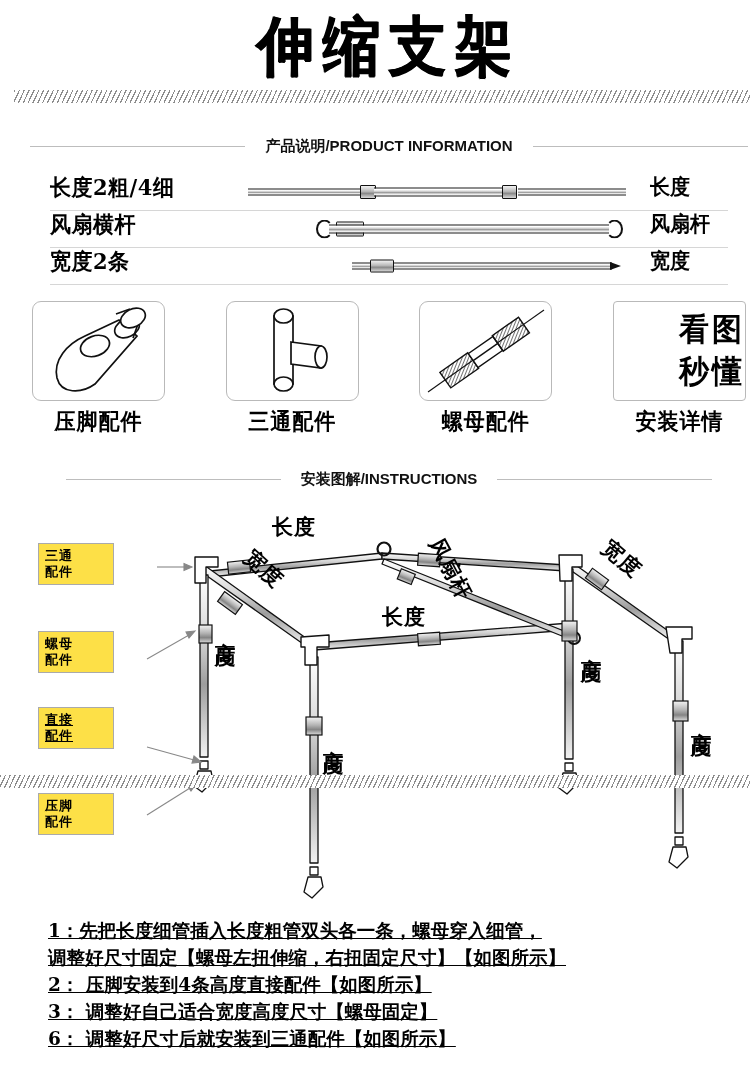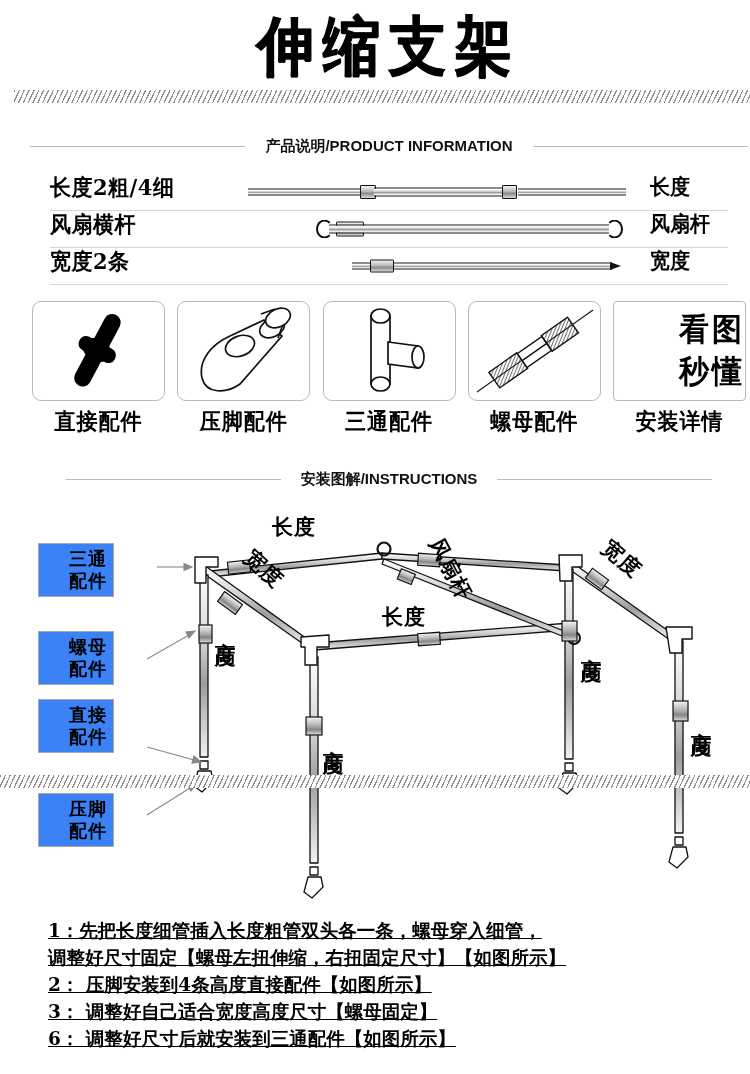--- a/index.html
+++ b/index.html
@@ -100,23 +100,23 @@
     font-family:"DejaVu Serif","Liberation Serif",serif;
     font-weight:700;font-size:30px;line-height:1.32;color:#000;
     display:flex;flex-direction:column;justify-content:center;height:100%;
     letter-spacing:3px;transform:scaleY(1.05);
   }
 
   
   .diagram{position:relative;width:750px;height:420px;margin-top:6px;}
   .diagram svg{position:absolute;left:0;top:0;}
   .callout{
-    position:absolute;border:1.3px solid #aaaaaa;background:#3b82f6;
-    font-family:"DejaVu Serif","Liberation Serif",serif;
-    font-weight:700;font-size:18px;line-height:1.22;text-align:right;
+    position:absolute;border:1.3px solid #aaaaaa;background:#fde047;
+    font-family:"DejaVu Serif","Liberation Serif",serif;
+    font-weight:700;font-size:13px;line-height:1.22;text-align:left;
     padding:4px 6px;color:#000;letter-spacing:1px;
   }
   .dlabel{
     position:absolute;
     font-family:"DejaVu Serif","Liberation Serif",serif;
     font-weight:700;font-size:21px;line-height:1.1;color:#000;
     letter-spacing:1px;white-space:pre-line;text-align:center;
   }
   .dlabel.vert{writing-mode:vertical-rl;line-height:1.05;letter-spacing:2px;}
 
@@ -181,32 +181,20 @@
         <div class="arrowend" style="left:380px;"></div>
       </div>
       <div class="info-tail">宽度</div>
     </div>
 
 
   </div>
 
   <div class="parts">
 
-    <div class="part">
-      <div class="part-box">
-        <svg width="133" height="98" viewBox="0 0 133 98">
-          <g fill="#000">
-            <rect x="56" y="8" width="17" height="80" rx="8.5" transform="rotate(28 64 48)"></rect>
-            <ellipse cx="64" cy="48" rx="15" ry="11" transform="rotate(28 64 48)"></ellipse>
-            <rect x="44" y="40" width="40" height="15" rx="7" transform="rotate(28 64 48)"></rect>
-          </g>
-        </svg>
-      </div>
-      <div class="part-caption">直接配件</div>
-    </div>
 
     <div class="part">
       <div class="part-box">
         <svg width="133" height="98" viewBox="0 0 133 98">
           <g fill="#fff" stroke="#111" stroke-width="1.7">
             <path d="M24 76 C20 58 34 42 52 34 L86 18 L104 34 L62 82 C48 92 28 92 24 76 Z"></path>
             <ellipse cx="94" cy="26" rx="13" ry="9" transform="rotate(-26 94 26)"></ellipse>
             <path d="M83 12 L97 7 M105 22 L100 36"></path>
             <ellipse cx="100" cy="16" rx="13" ry="9" transform="rotate(-26 100 16)"></ellipse>
             <ellipse cx="62" cy="44" rx="15" ry="10" transform="rotate(-20 62 44)"></ellipse>
@@ -358,21 +346,21 @@
     </svg>
 
     <div class="callout" style="left:24px;top:48px;width:62px;">
       <span>三通</span><br>
       <span>配件</span>
     </div>
     <div class="callout" style="left:24px;top:136px;width:62px;">
       <span>螺母</span><br>
       <span>配件</span>
     </div>
-    <div class="callout" style="left:24px;top:204px;width:62px;">
+    <div class="callout" style="left:24px;top:212px;width:62px;text-decoration:underline;">
       <span>直接</span><br>
       <span>配件</span>
     </div>
     <div class="callout" style="left:24px;top:298px;width:62px;">
       <span>压脚</span><br>
       <span>配件</span>
     </div>
 
     <div class="dlabel" style="left:258px;top:20px;">长度</div>
     <div class="dlabel" style="left:368px;top:110px;">长度</div>

